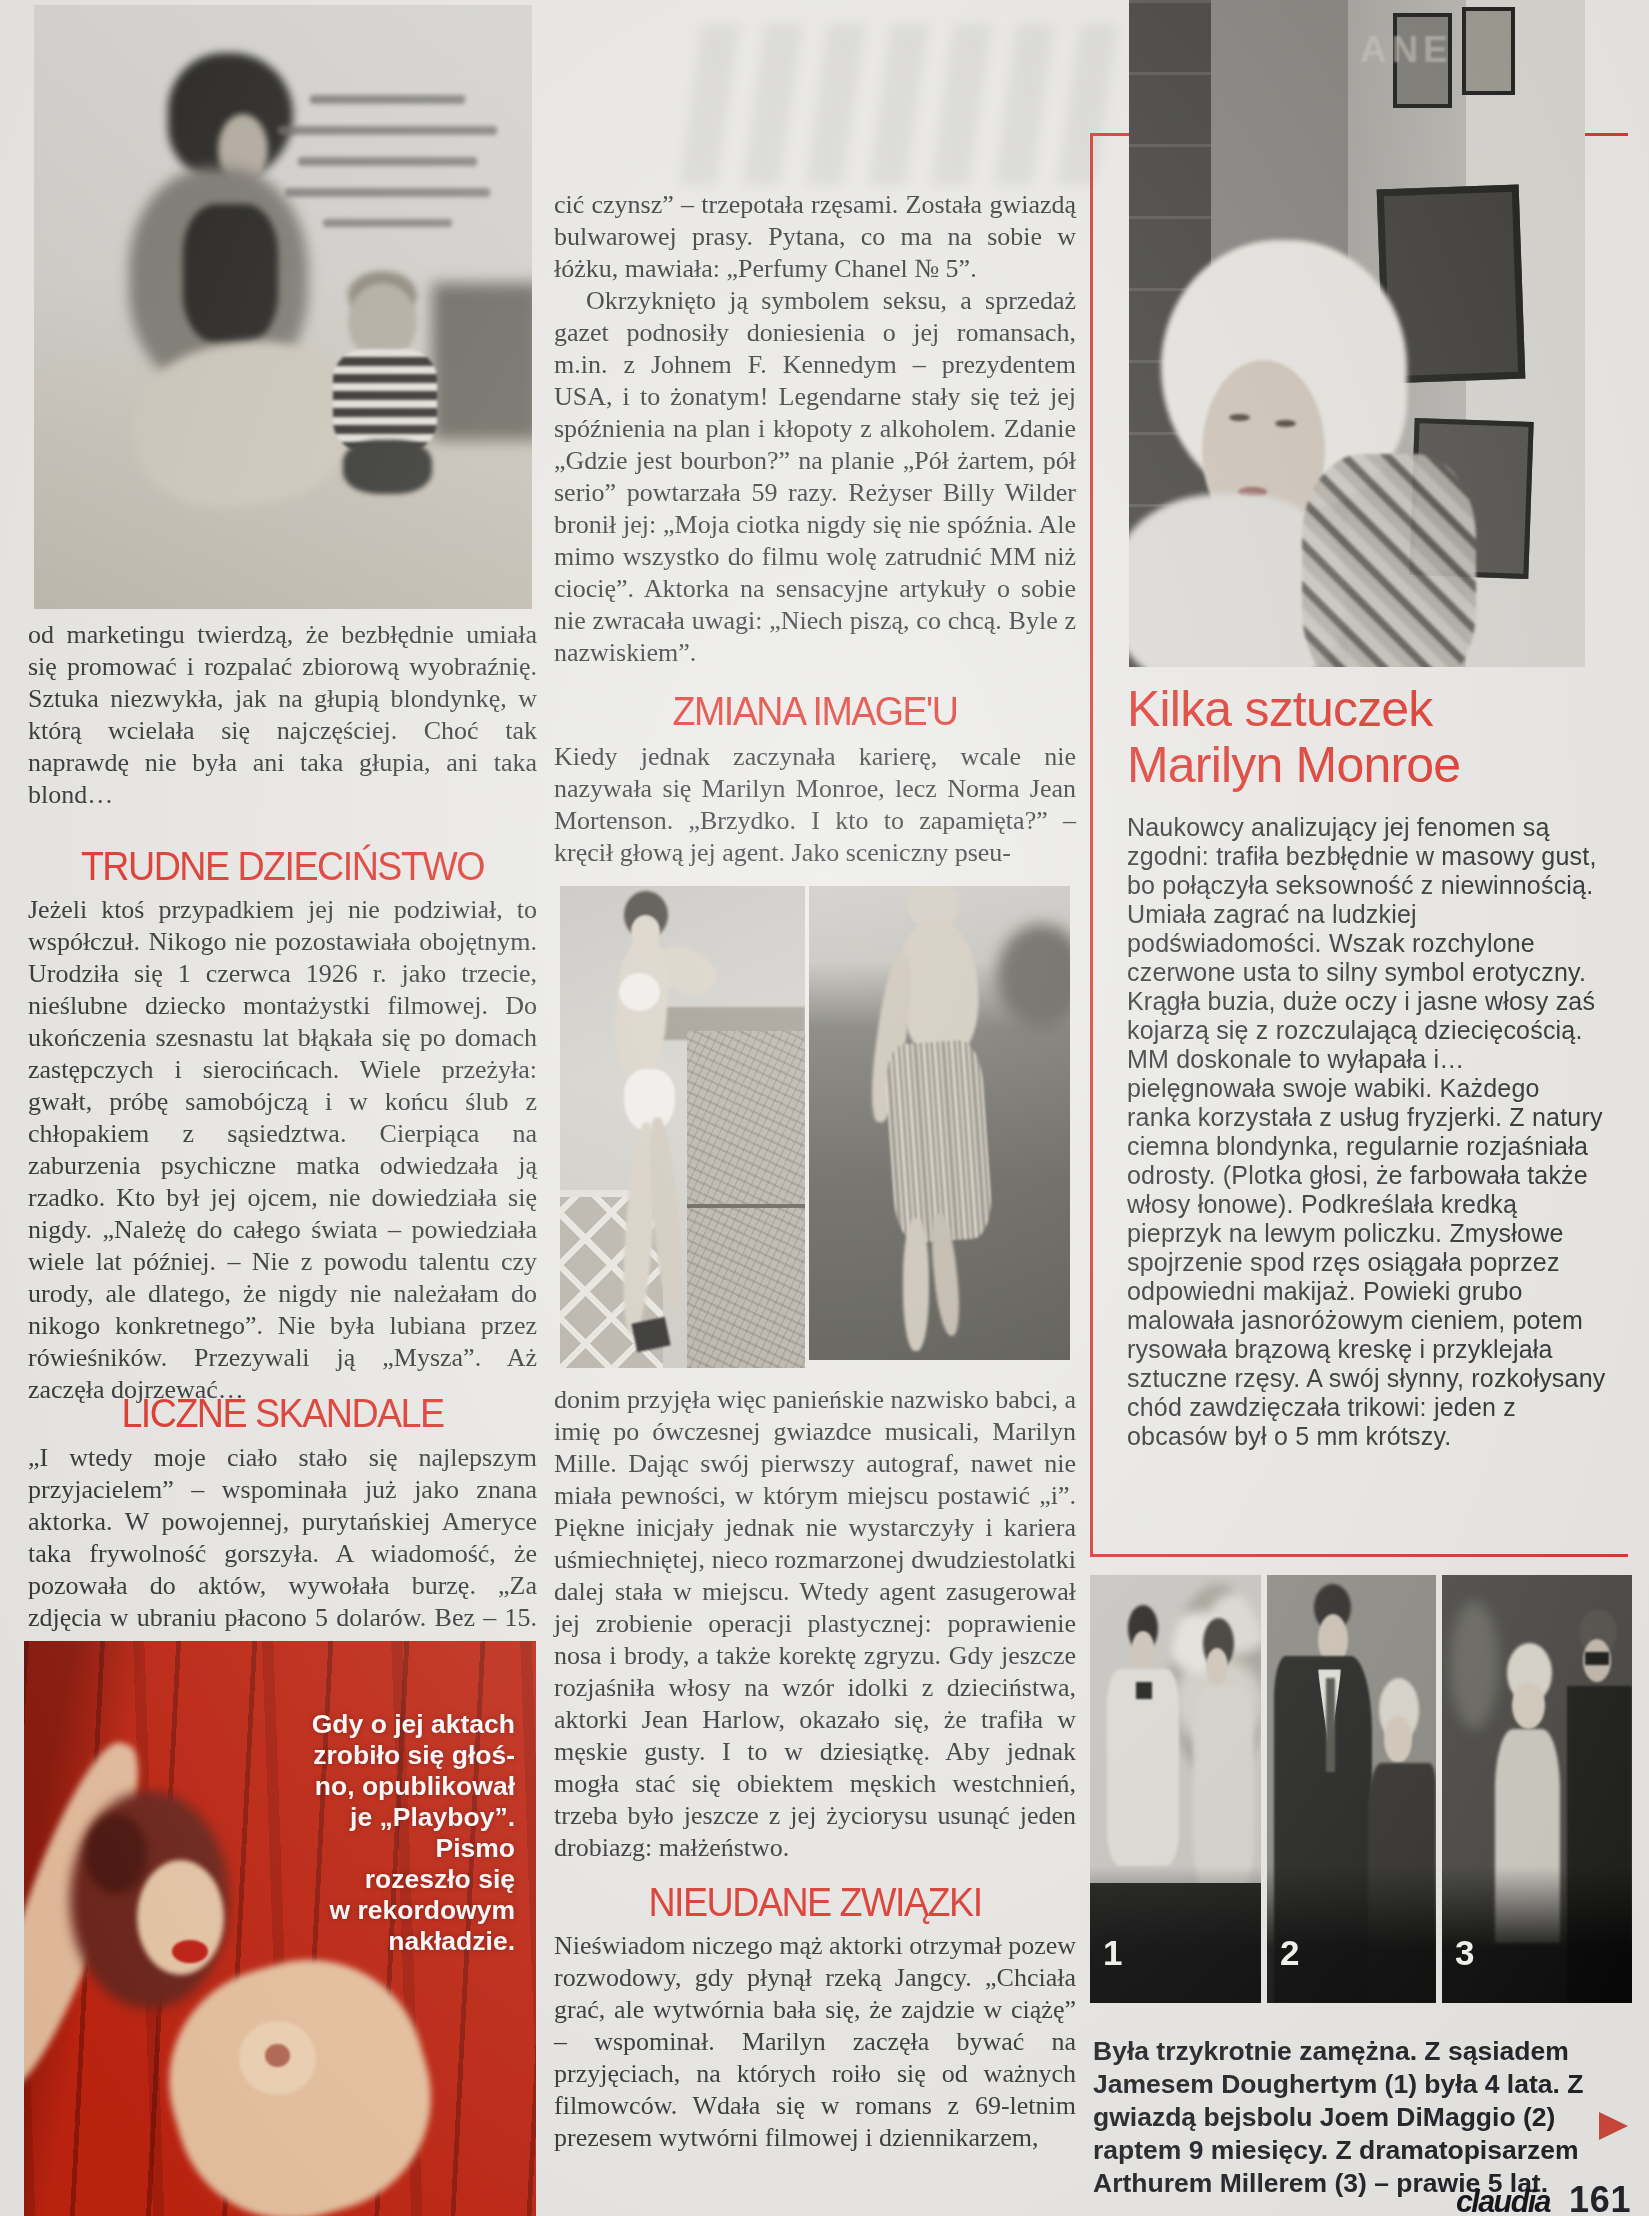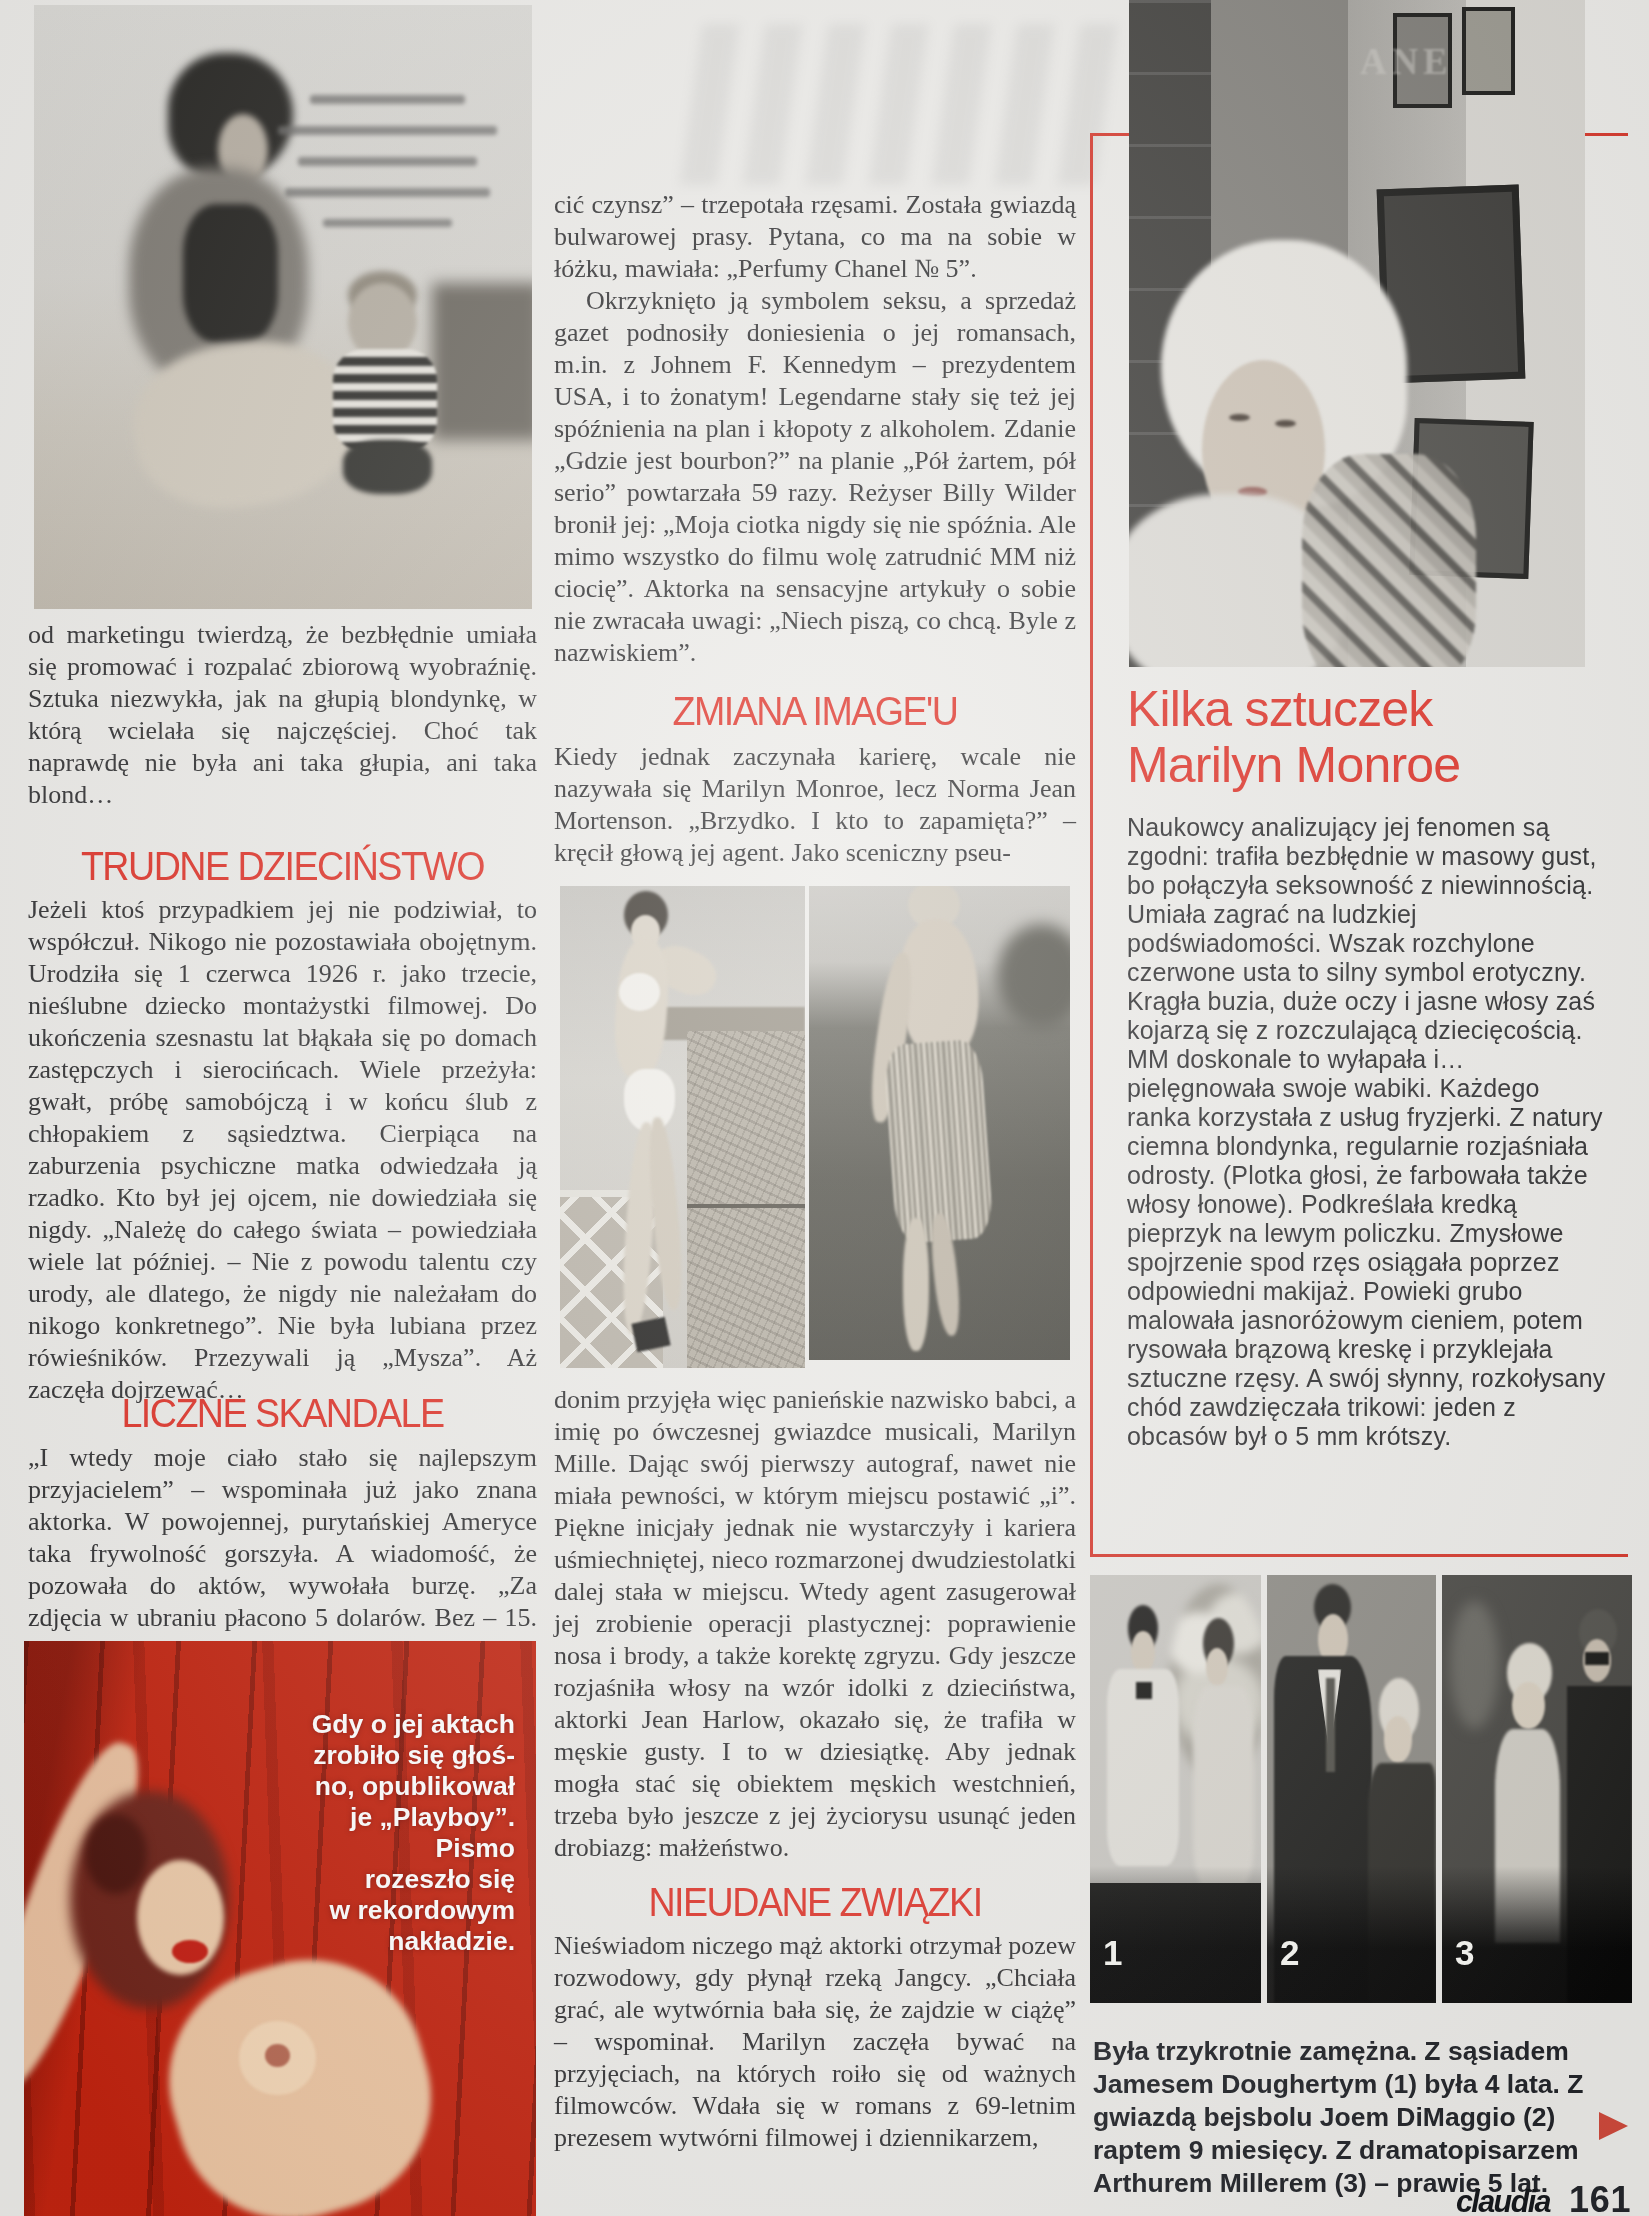--- a/index.html
+++ b/index.html
@@ -150,21 +150,21 @@
   .w3-mmhair{left:34%;top:16%;width:24%;height:14%;background:#dcd8ce;border-radius:50%;filter:blur(1.6px);}
   .w3-mmface{left:37%;top:25%;width:17%;height:11%;background:#d8cfc0;border-radius:50%;filter:blur(1.2px);}
   .w3-dress{left:28%;top:36%;width:34%;height:50%;background:#cfccc4;border-radius:28% 28% 0 0;filter:blur(1.6px);}
   .w3-manhair{left:72%;top:8%;width:20%;height:11%;background:#55544f;border-radius:50%;filter:blur(1.6px);}
   .w3-manface{left:74%;top:15%;width:15%;height:10%;background:#c6bcae;border-radius:50%;filter:blur(1.2px);}
   .w3-glasses{left:75%;top:18%;width:13%;height:3%;background:#1c1c1a;filter:blur(0.8px);}
   .w3-suit{left:66%;top:26%;width:34%;height:74%;background:#1f1f1d;filter:blur(0.8px);}
   
   .ghost-bars{position:absolute;opacity:.14;display:flex;flex-direction:column;gap:21px;filter:blur(4.8px);}
   .ghost-bars i{display:block;height:21px;background:#5a5a58;border-radius:6.4px;}
-  .ghost-ane{position:absolute;left:1360px;top:40px;z-index:4;font-family:Liberation Serif, serif;
+  .ghost-ane{position:absolute;left:1360px;top:29px;z-index:4;font-family:Liberation Sans, sans-serif;
      font-weight:700;font-size:37px;color:#c9c7c2;opacity:.55;letter-spacing:4.8px;filter:blur(0.8px);}
   .ghost-bigletters{position:absolute;left:691px;top:24px;width:418px;height:161px;opacity:.12;filter:blur(5.6px);
      background:repeating-linear-gradient(90deg,#777 0 37px,transparent 37px 63px);transform:skewX(-8deg);}
   .ghost-footerline{left:36px;top:2160px;width:418px;}
   .ghost-footerline i{height:14.5px;}
 </style>
 </head>
 <body>
 
 <div class="page">

